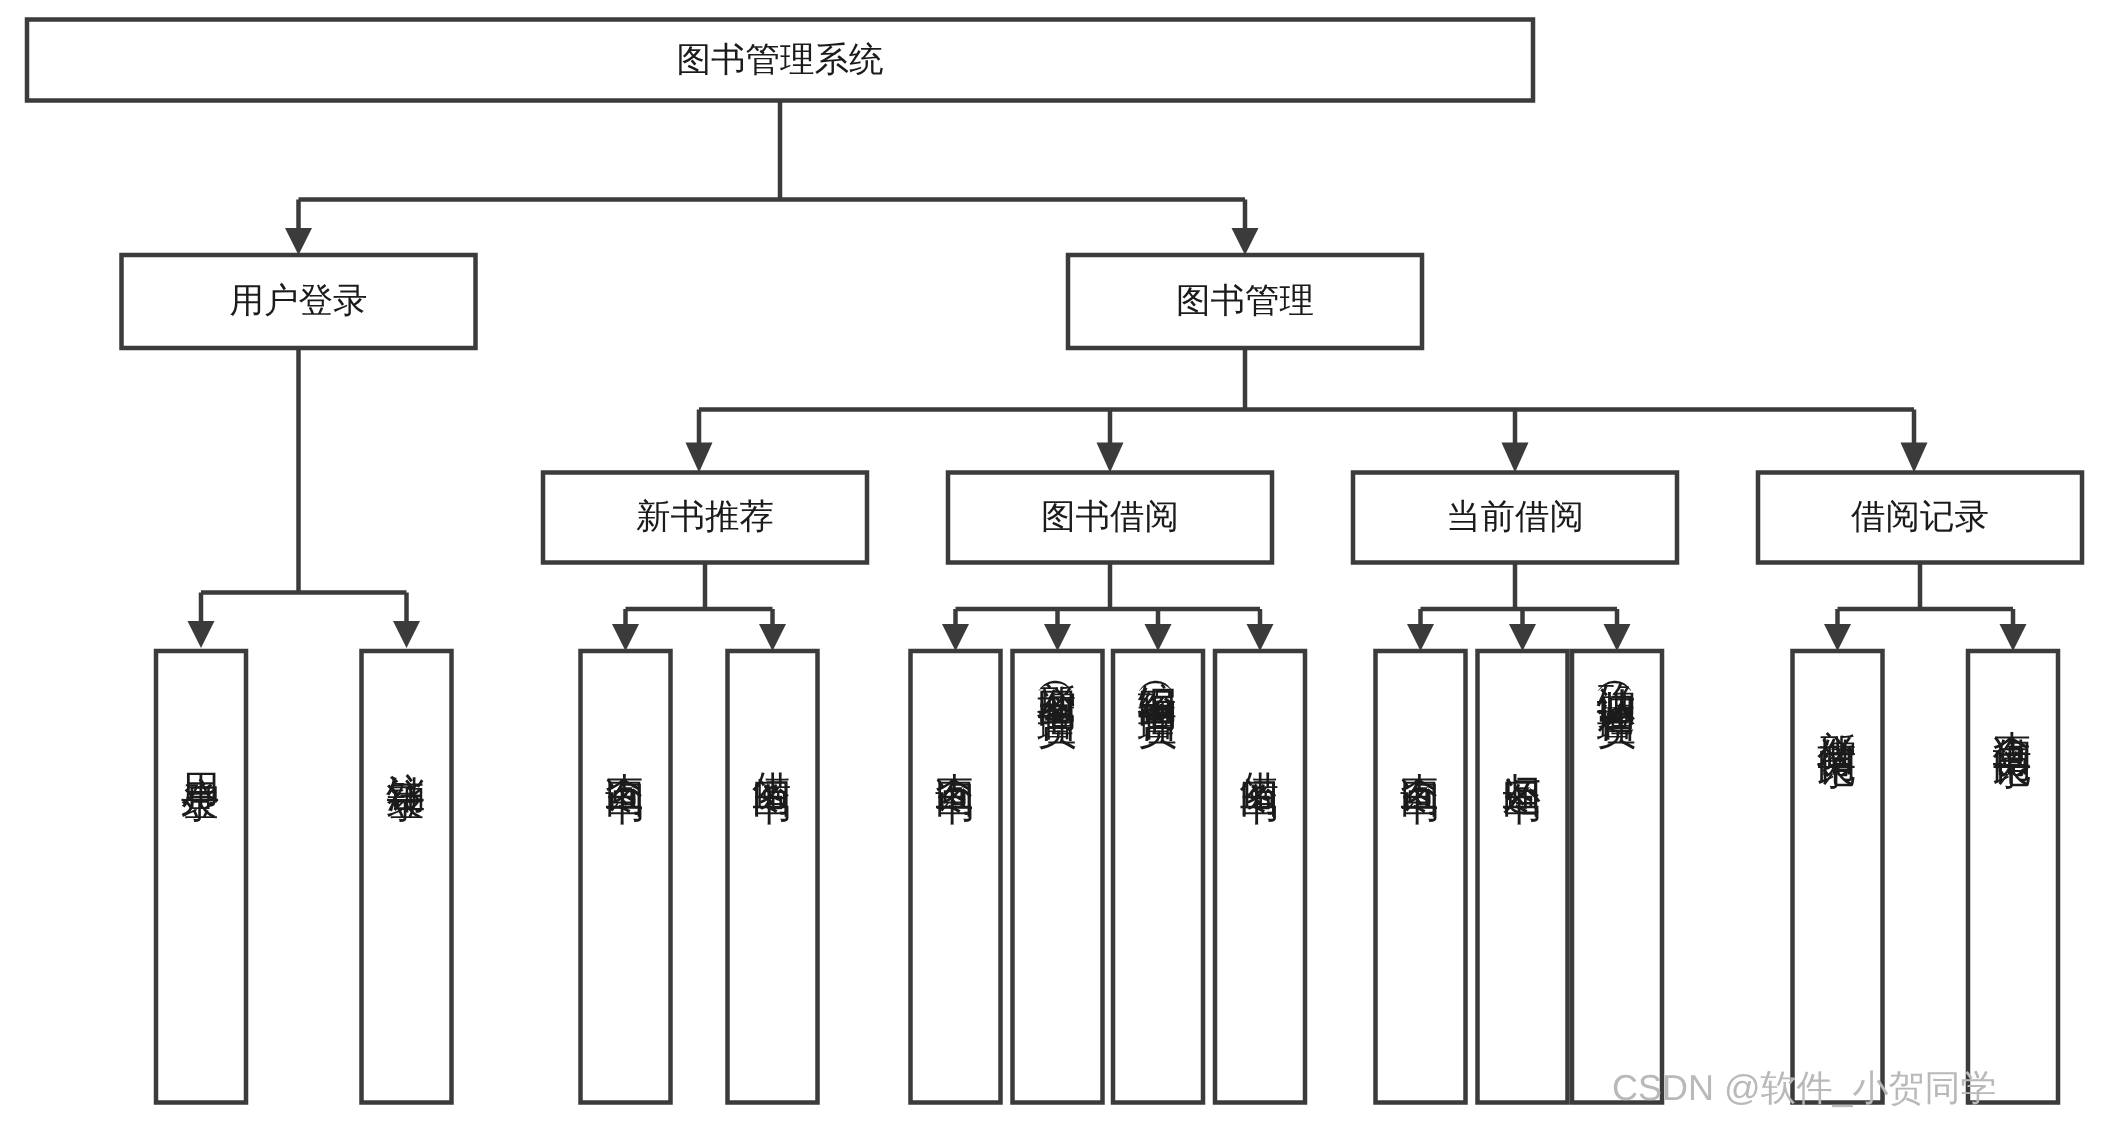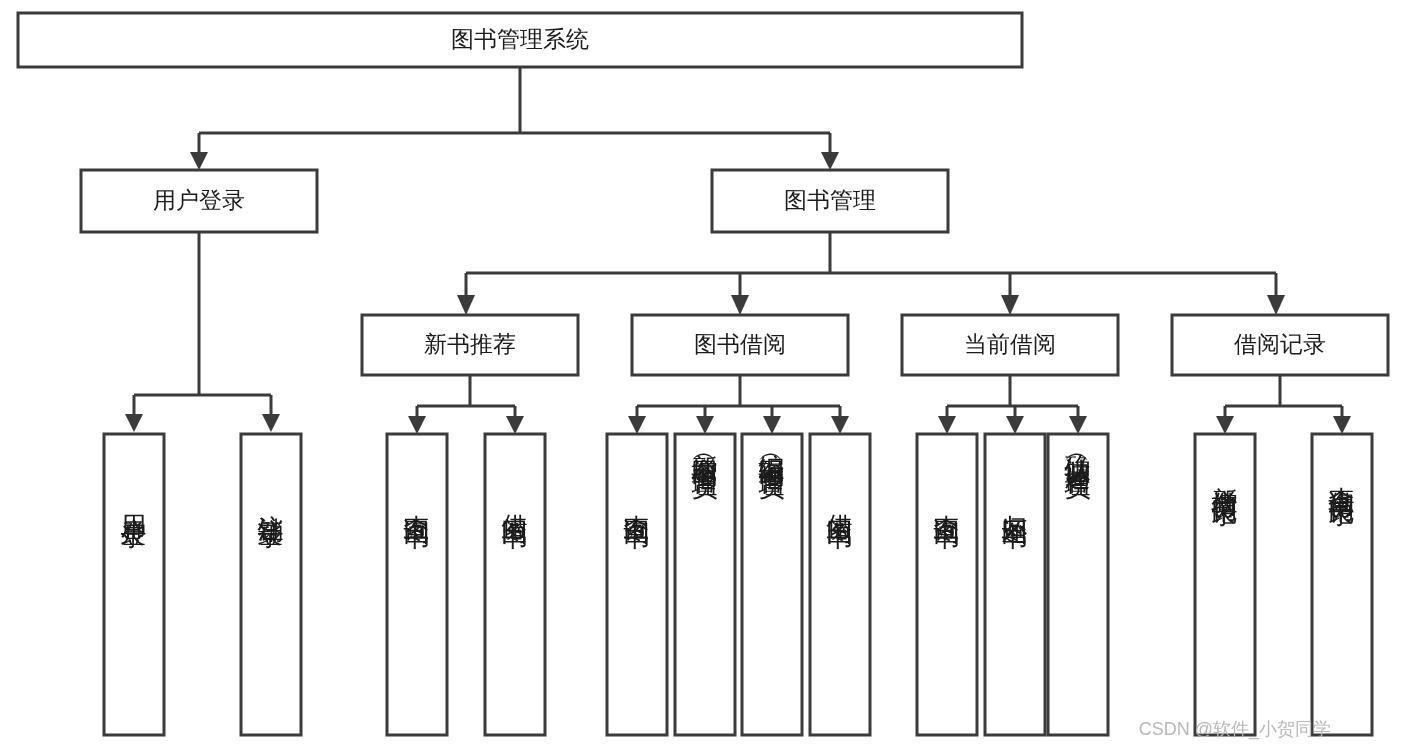--- a/index.html
+++ b/index.html
@@ -55,21 +55,21 @@
     writing-mode: vertical-rl;
     text-orientation: upright;
     text-anchor: middle;
     letter-spacing: 3px;
   }
   .watermark {
     position: absolute;
     right: 8px;
     bottom: 6px;
     font-family: "Liberation Sans", "DejaVu Sans", sans-serif;
-    font-size: 18px;
+    font-size: 24px;
     color: #b9b9b9;
     white-space: nowrap;
     user-select: none;
   }
 </style>
 </head>
 <body>
 
 <div id="diagram-root">
   <svg class="diagram" viewBox="0 0 1405 747">

